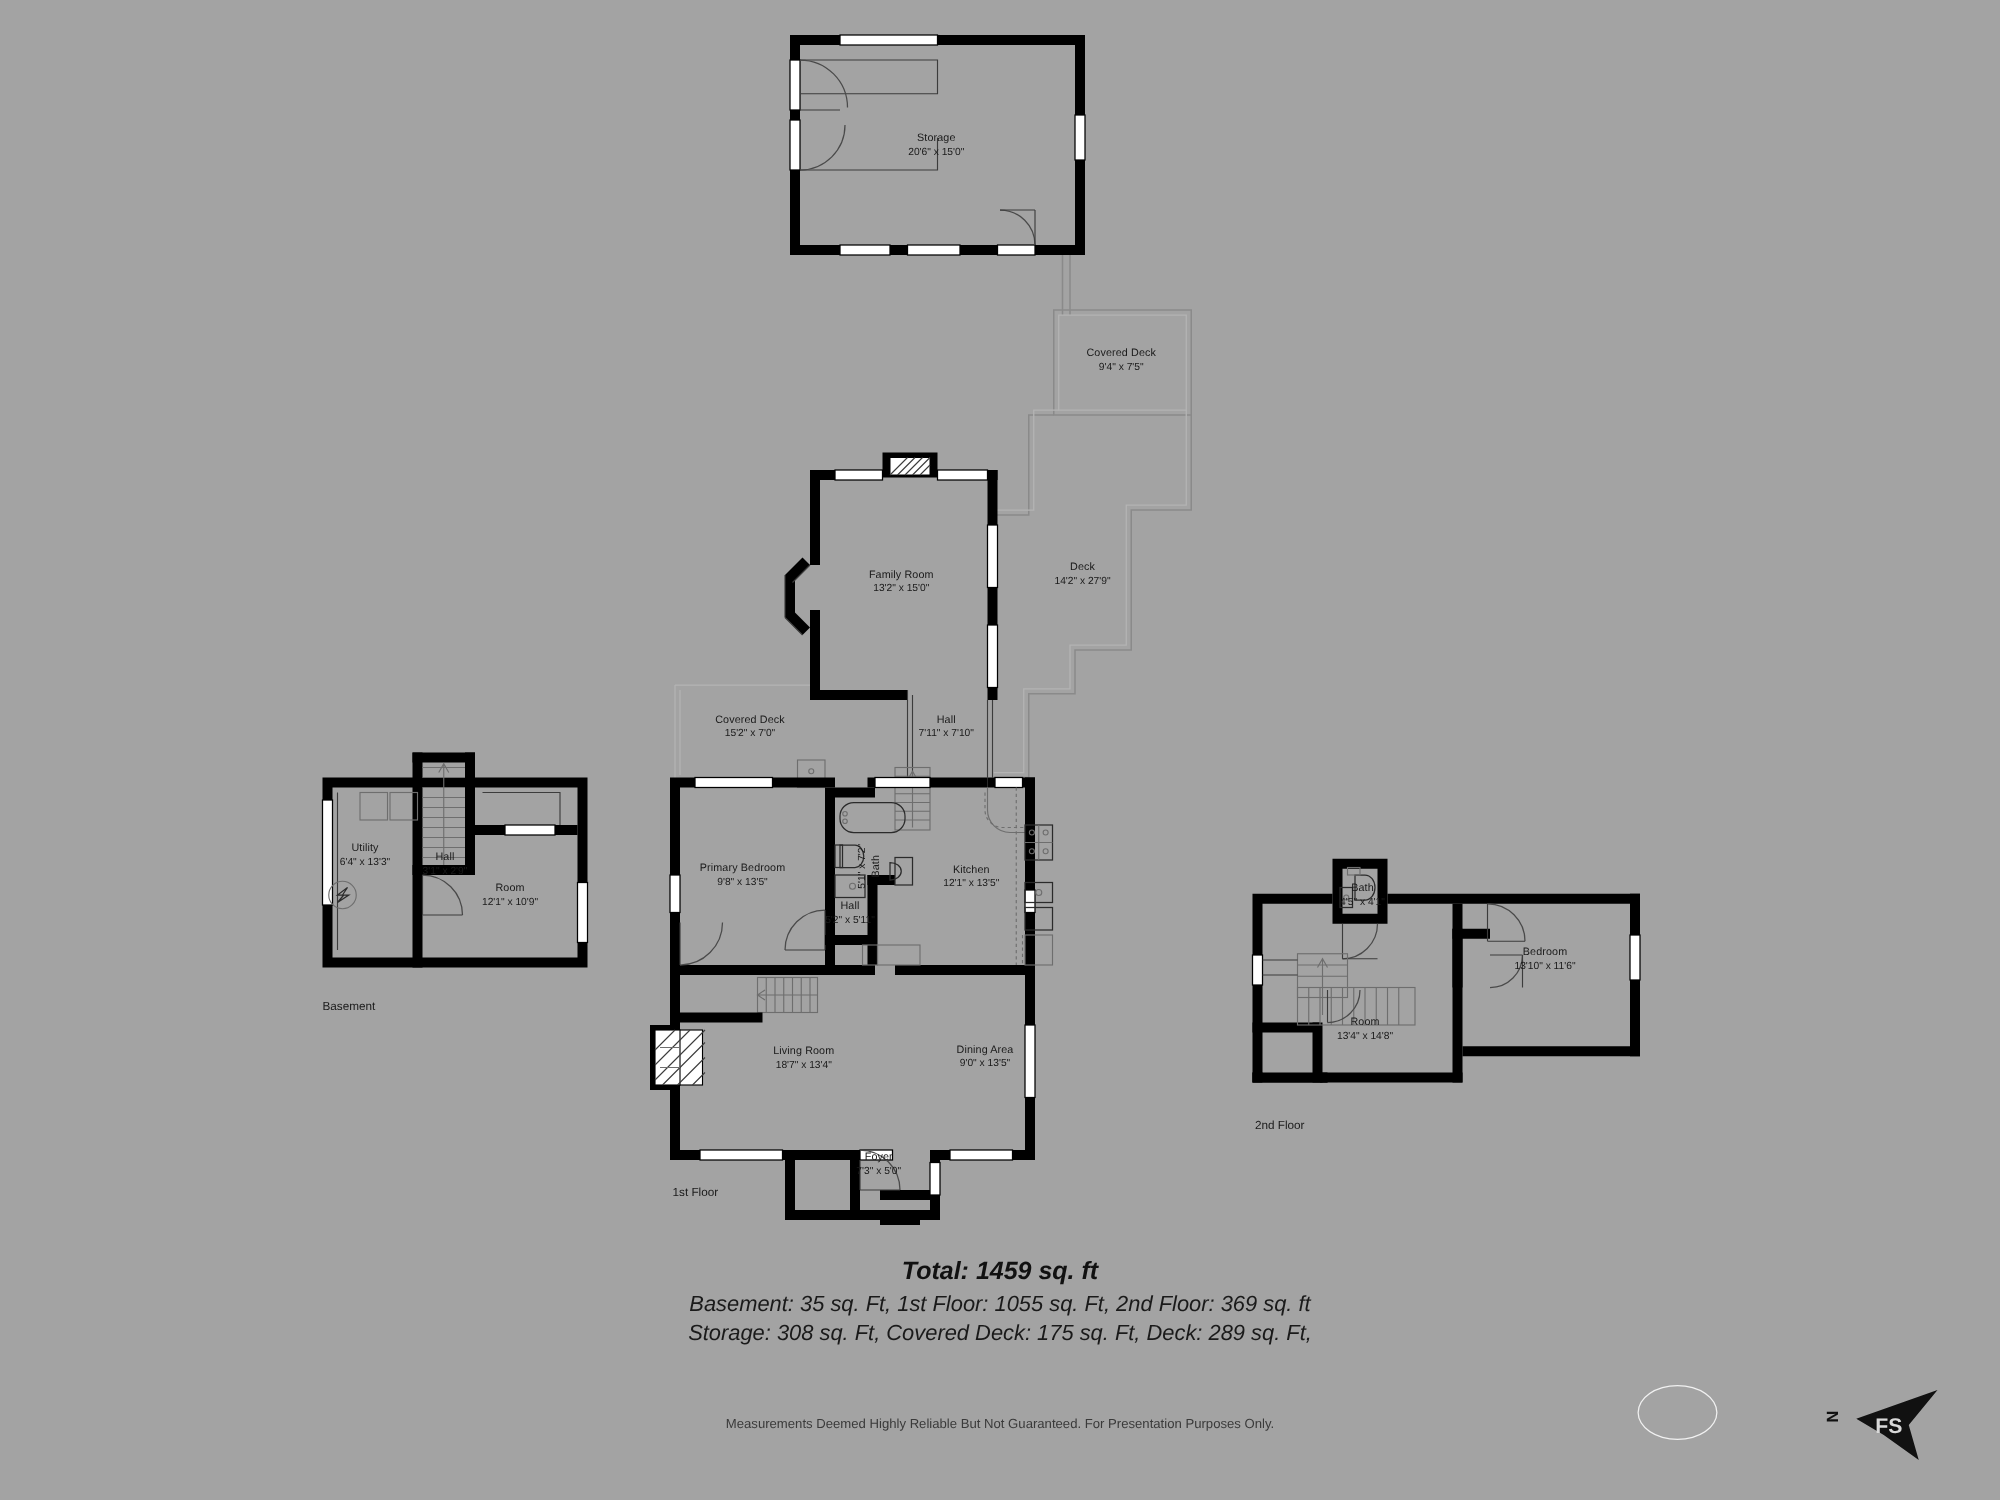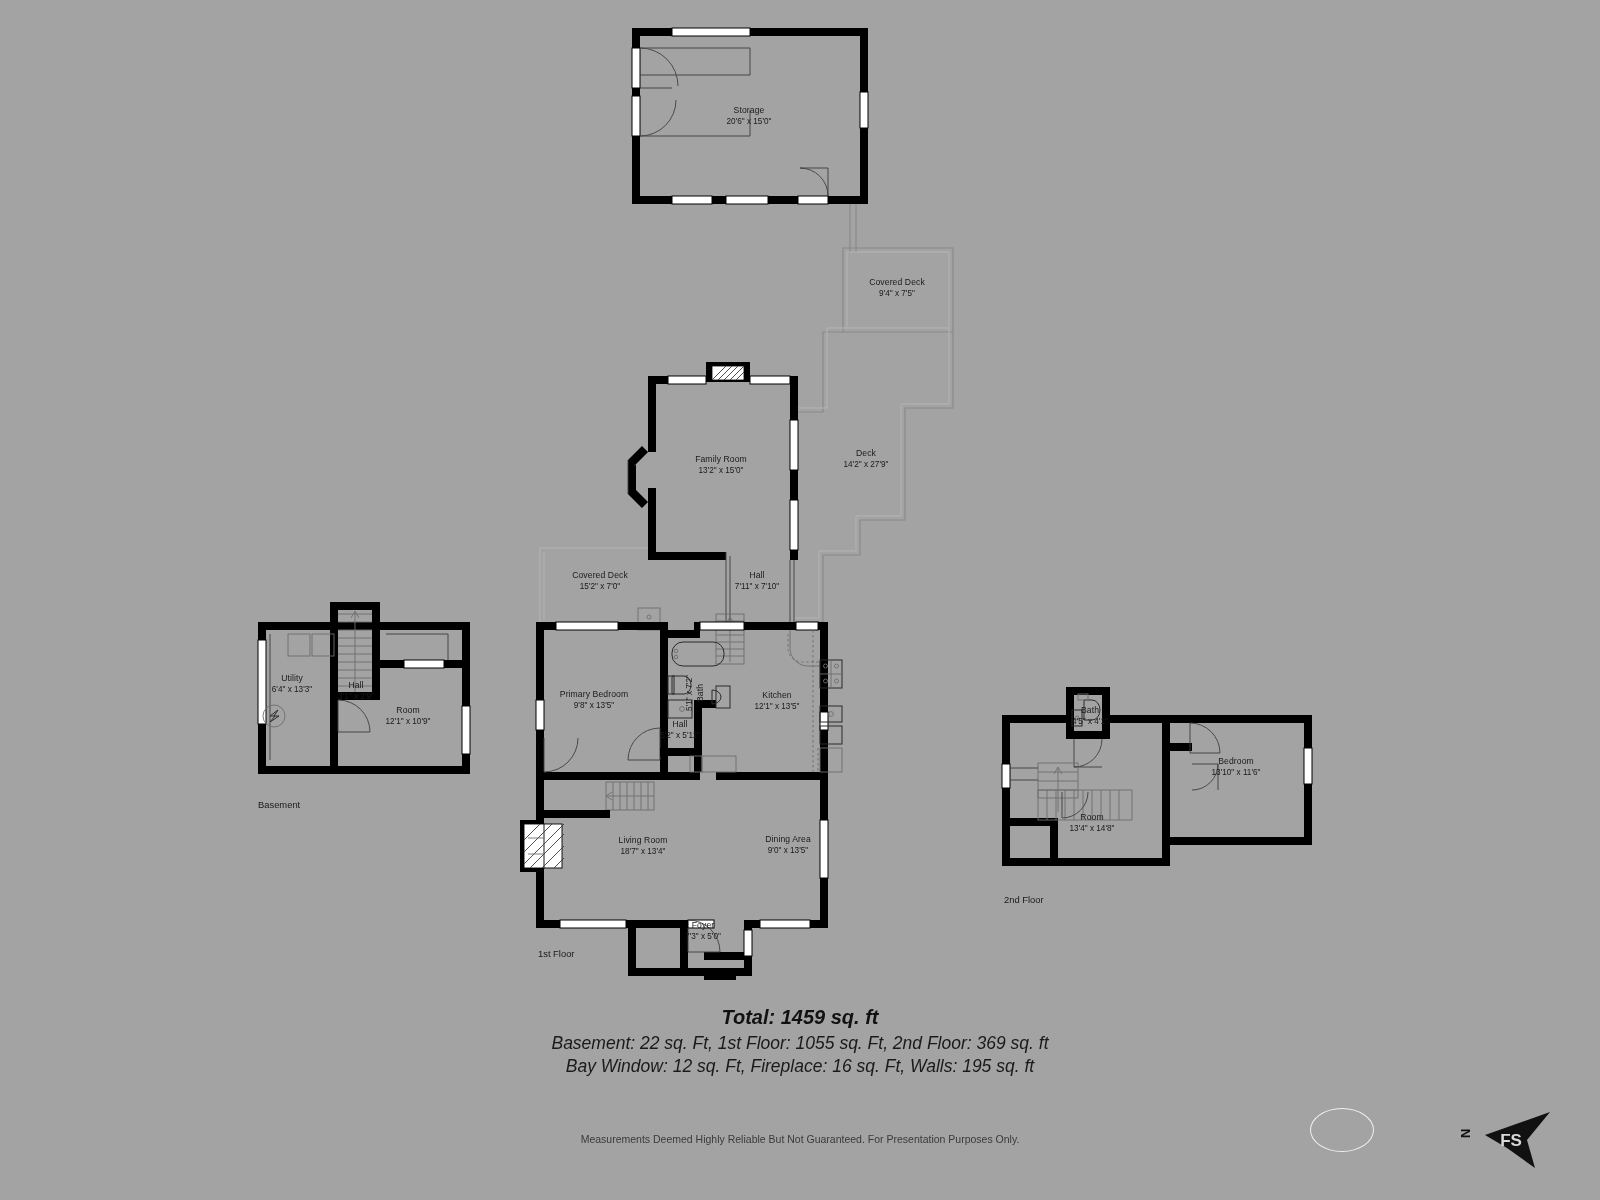--- a/index.html
+++ b/index.html
@@ -429,22 +429,22 @@
       <text class="rdim" x="1092" y="831">13'4" x 14'8"</text>
       <text class="rlabel" x="1236" y="764">Bedroom</text>
       <text class="rdim" x="1236" y="775">13'10" x 11'6"</text>
     </g>
     <text class="floorlabel" x="1004" y="903">2nd Floor</text>
 
   </svg>
 
   <div id="summary">
     <div class="total">Total: 1459 sq. ft</div>
-    <div class="line">Basement: 22 sq. Ft, 1st Floor: 1055 sq. Ft, 2nd Floor: 369 sq. ft</div>
-    <div class="line">Bay Window: 12 sq. Ft, Fireplace: 16 sq. Ft, Walls: 195 sq. ft</div>
+    <div class="line">Basement: 35 sq. Ft, 1st Floor: 1055 sq. Ft, 2nd Floor: 369 sq. ft</div>
+    <div class="line">Storage: 308 sq. Ft, Covered Deck: 175 sq. Ft, Deck: 289 sq. Ft,</div>
   </div>
 
   <div id="disclaimer">Measurements Deemed Highly Reliable But Not Guaranteed. For Presentation Purposes Only.</div>
 
   <div id="watermark-ring"></div>
 
   <div id="compass">
     <svg viewBox="0 0 110 90" width="110" height="90">
       <text x="15" y="48" font-family="Liberation Sans, sans-serif" font-size="13" font-weight="bold" fill="#111" transform="rotate(-90 15 48)">N</text>
       <path d="M30,45 L95,22 L72,50 L80,78 L52,58 Z" fill="#111111"></path>

